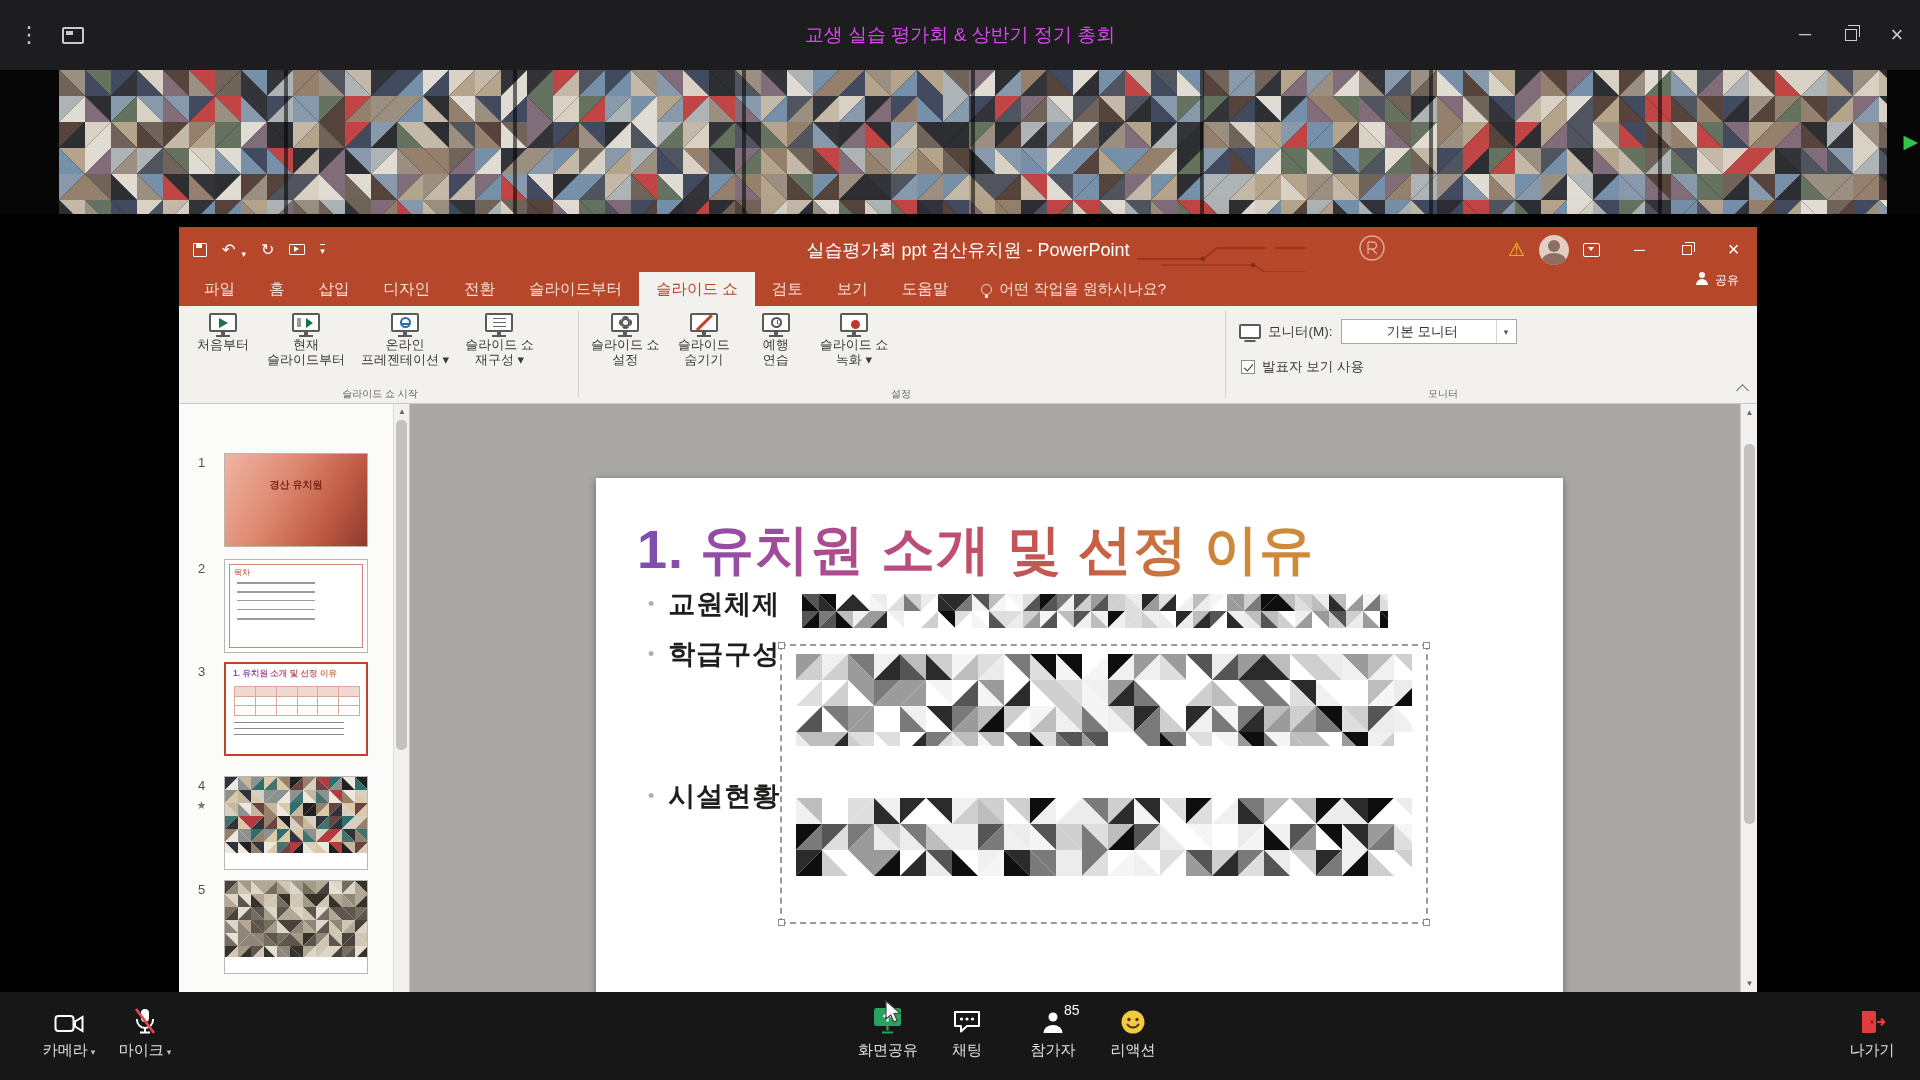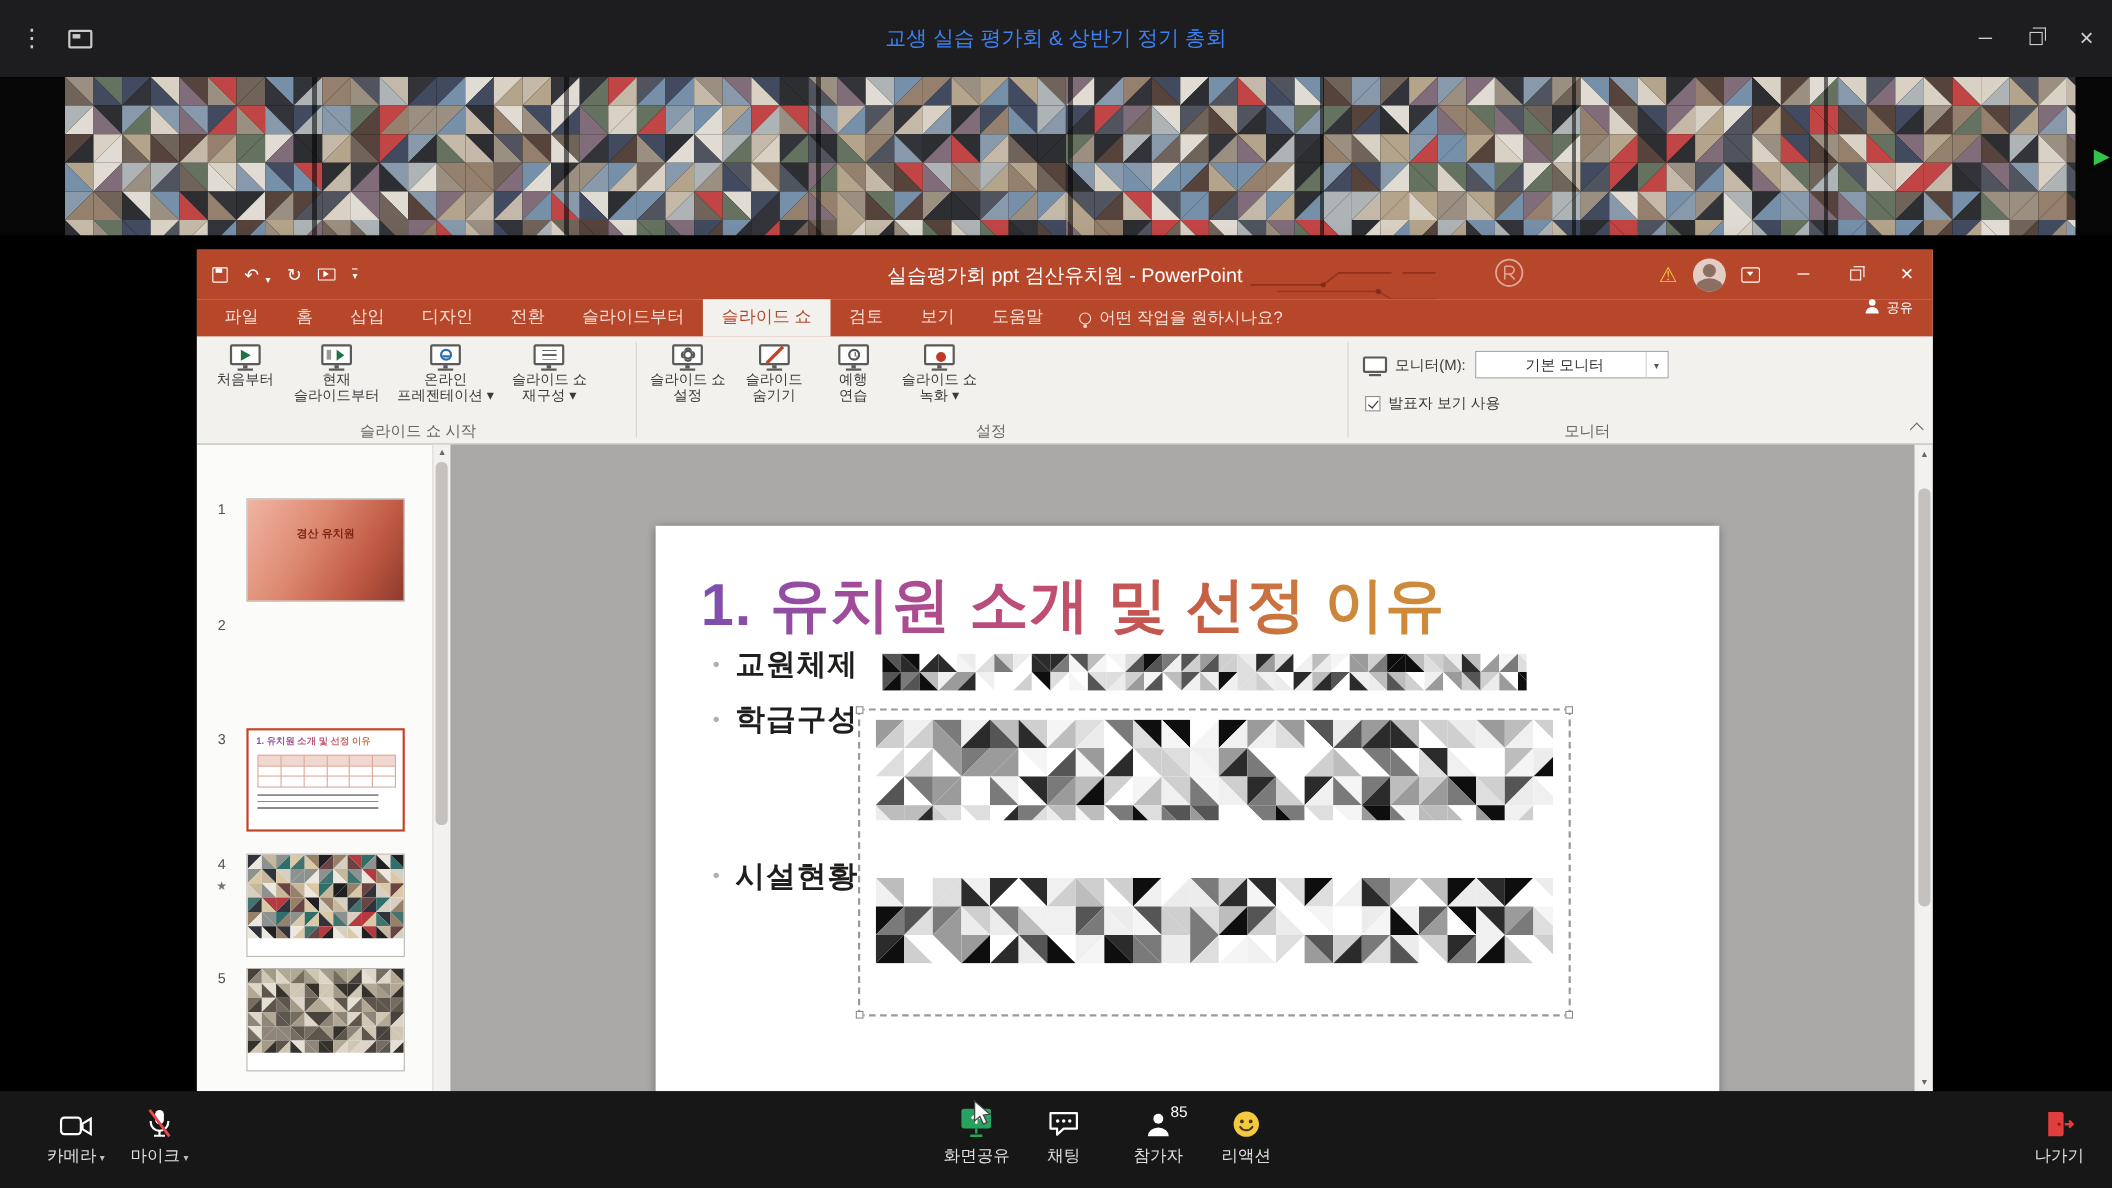--- a/index.html
+++ b/index.html
@@ -6,21 +6,21 @@
   html,body { background:#000; }
   body { font-family:"Liberation Sans", sans-serif; }
   .stage { position:relative; width:1920px; height:1080px; background:#000; overflow:hidden; }
 
   
   .titlebar { position:absolute; left:0; top:0; width:1920px; height:70px; background:#1d1d1f; }
   .tb-left { position:absolute; left:18px; top:0; height:70px; display:flex; align-items:center; gap:22px; }
   .menu-dots { color:#c9c9c9; font-size:22px; cursor:default; }
   .board-icon { width:22px; height:17px; border:2px solid #c9c9c9; border-radius:2px; position:relative; }
   .board-icon::after { content:""; position:absolute; left:2px; top:2px; width:7px; height:4px; background:#c9c9c9; }
-  .tb-title { position:absolute; left:0; right:0; top:0; height:70px; display:flex; align-items:center; justify-content:center; color:#3b82f6; font-size:19px; pointer-events:none; }
+  .tb-title { position:absolute; left:0; right:0; top:0; height:70px; display:flex; align-items:center; justify-content:center; color:#d946ef; font-size:19px; pointer-events:none; }
   .tb-ctrls { position:absolute; right:0; top:0; height:70px; display:flex; }
   .tb-btn { width:46px; height:70px; display:flex; align-items:center; justify-content:center; color:#cfcfcf; font-size:17px; }
   .restore-glyph { width:12px; height:12px; border:1.5px solid #cfcfcf; position:relative; }
   .restore-glyph::after { content:""; position:absolute; left:2px; top:-5px; width:11px; height:11px; border:1.5px solid #cfcfcf; border-left:none; border-bottom:none; }
 
   
   .videostrip { position:absolute; left:0; top:70px; width:1920px; height:144px; background:#060606; }
   .vmosaic { position:absolute; left:59px; top:0; width:1828px; height:144px; overflow:hidden; }
   .tile-gaps { position:absolute; left:59px; top:0; width:1828px; height:144px;
     background:repeating-linear-gradient(90deg, transparent 0 225px, rgba(0,0,0,.55) 225px 229px); }
@@ -62,21 +62,21 @@
   .person-sm { width:13px; height:13px; position:relative; }
   .person-sm::before { content:""; position:absolute; left:4px; top:0; width:6px; height:6px; border-radius:50%; background:#fff; }
   .person-sm::after { content:""; position:absolute; left:1px; top:7px; width:12px; height:6px; border-radius:6px 6px 0 0; background:#fff; }
 
   
   .ppt-ribbon { position:absolute; left:0; top:79px; width:1578px; height:98px; background:#f3f1ee; border-bottom:1px solid #c9c6c2; }
   .rgroup { position:absolute; top:0; height:98px; }
   .rbuttons { position:absolute; left:0; top:3px; display:flex; }
   .bigbtn { min-width:72px; padding:4px 8px 0 8px; display:flex; flex-direction:column; align-items:center; gap:5px; }
   .bigbtn .lbl { font-size:13px; line-height:15px; color:#3b3a39; text-align:center; white-space:pre-line; }
-  .glabel { position:absolute; left:0; right:0; bottom:3px; text-align:center; font-size:14px; color:#6a6561; }
+  .glabel { position:absolute; left:0; right:0; bottom:3px; text-align:center; font-size:10px; color:#6a6561; }
   .rsep { position:absolute; top:5px; bottom:5px; width:1px; background:#d8d5d1; }
 
   .icn-screen { width:28px; height:19px; border:2px solid #5a5a58; border-radius:2px; background:#fdfdfd; position:relative; }
   .icn-screen::before { content:""; position:absolute; left:50%; bottom:-5px; transform:translateX(-50%); width:4px; height:3px; background:#5a5a58; }
   .icn-screen::after { content:""; position:absolute; left:50%; bottom:-7px; transform:translateX(-50%); width:14px; height:2px; background:#5a5a58; }
   .v-play { position:absolute; left:8px; top:3px; width:0; height:0; border-left:9px solid #1e7145; border-top:5px solid transparent; border-bottom:5px solid transparent; }
   .v-bar { position:absolute; left:3px; top:3px; width:4px; height:9px; background:#9b9b98; }
   .v-play.sm { left:12px; border-left-width:7px; }
   .v-globe { position:absolute; left:7px; top:2px; width:11px; height:11px; border:2px solid #2b6cb0; border-radius:50%; }
   .v-globe::after { content:""; position:absolute; left:0; top:3.5px; width:7px; height:2px; background:#2b6cb0; }
@@ -1178,20 +1178,25 @@
 
         <div class="titem" style="top:49px;">
           <div class="tnum">1</div>
           <div class="thumb t1">
             <div class="t1txt">경산 유치원</div>
           </div>
         </div>
 
         <div class="titem" style="top:155px;">
           <div class="tnum">2</div>
+          <div class="thumb">
+            <div class="t2border"></div>
+            <div class="t2head">목차</div>
+            <div class="t2lines"></div>
+          </div>
         </div>
 
         <div class="titem" style="top:258px;">
           <div class="tnum">3</div>
           <div class="thumb sel">
             <div class="t3title">1. 유치원 소개 및 선정 이유</div>
             <div class="t3grid">
               <i class="h"></i>
                 <i class="h"></i>
                 <i class="h"></i>

